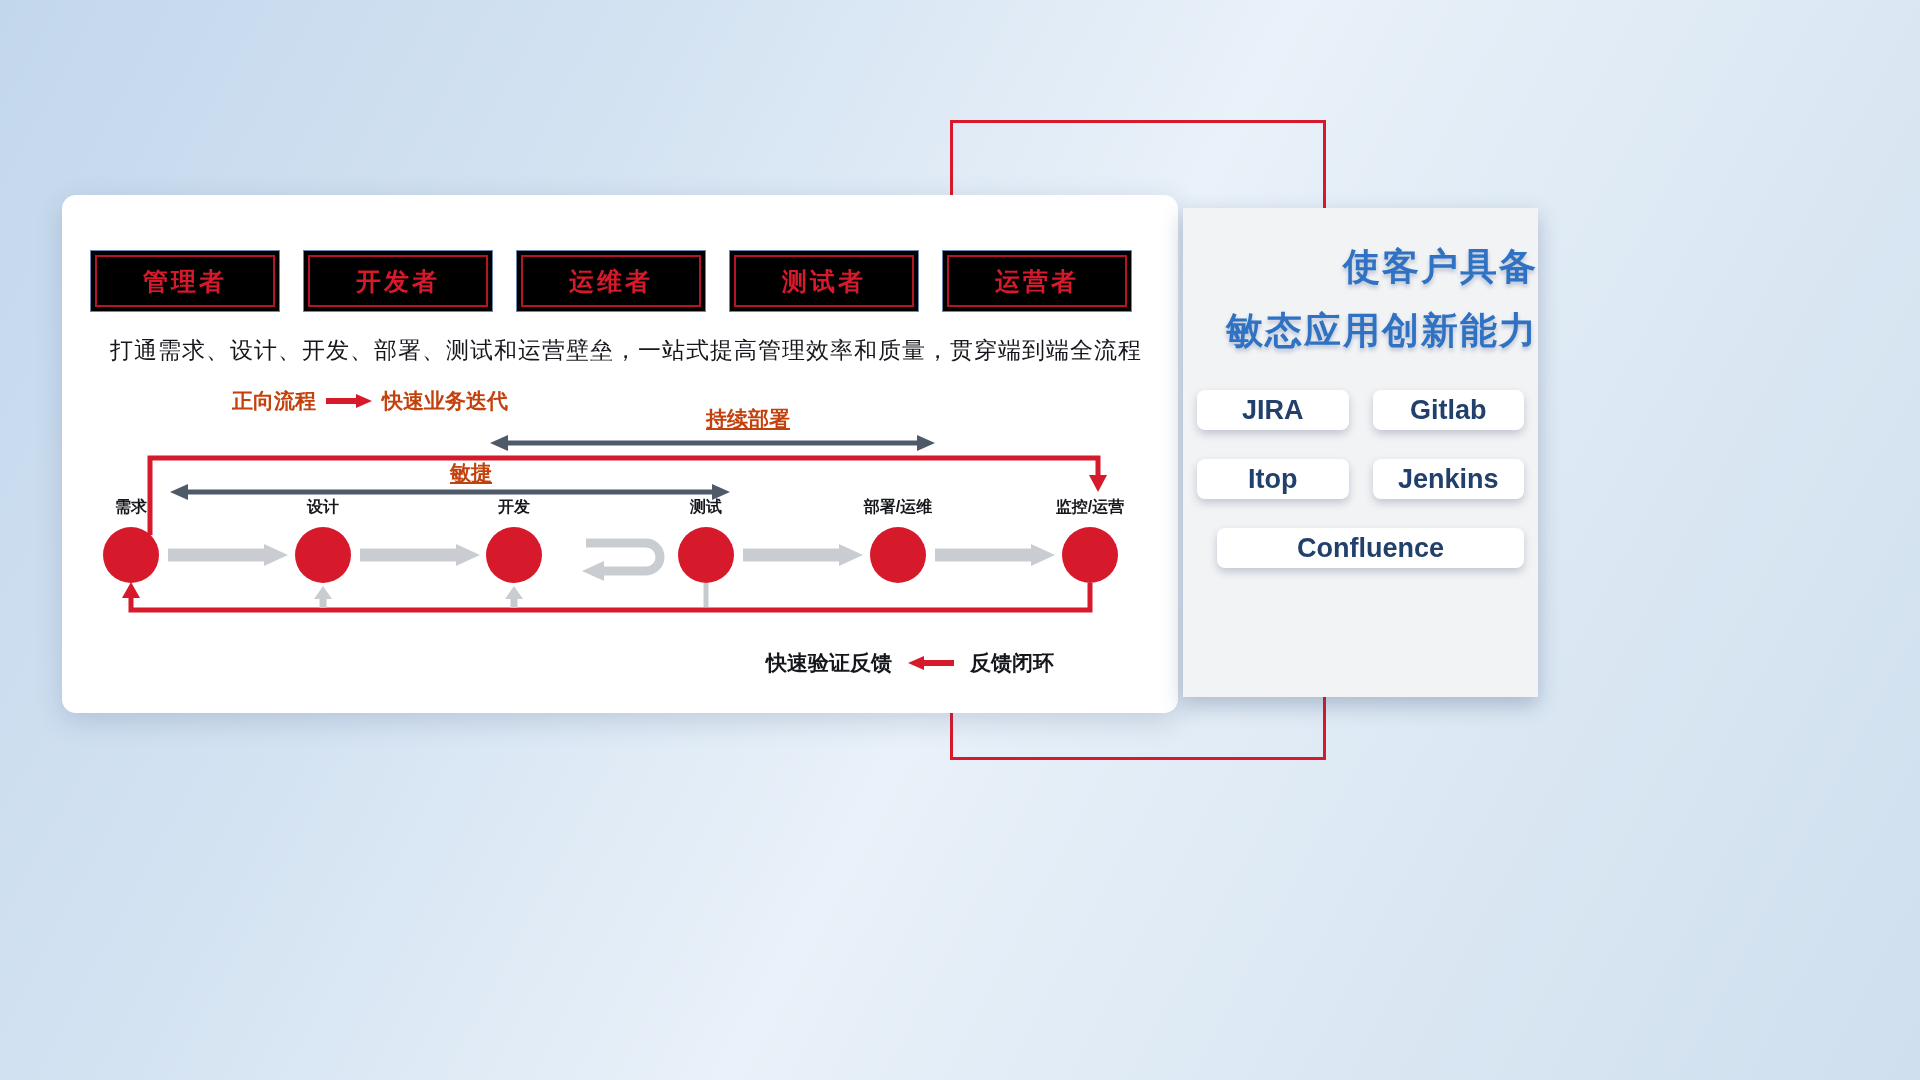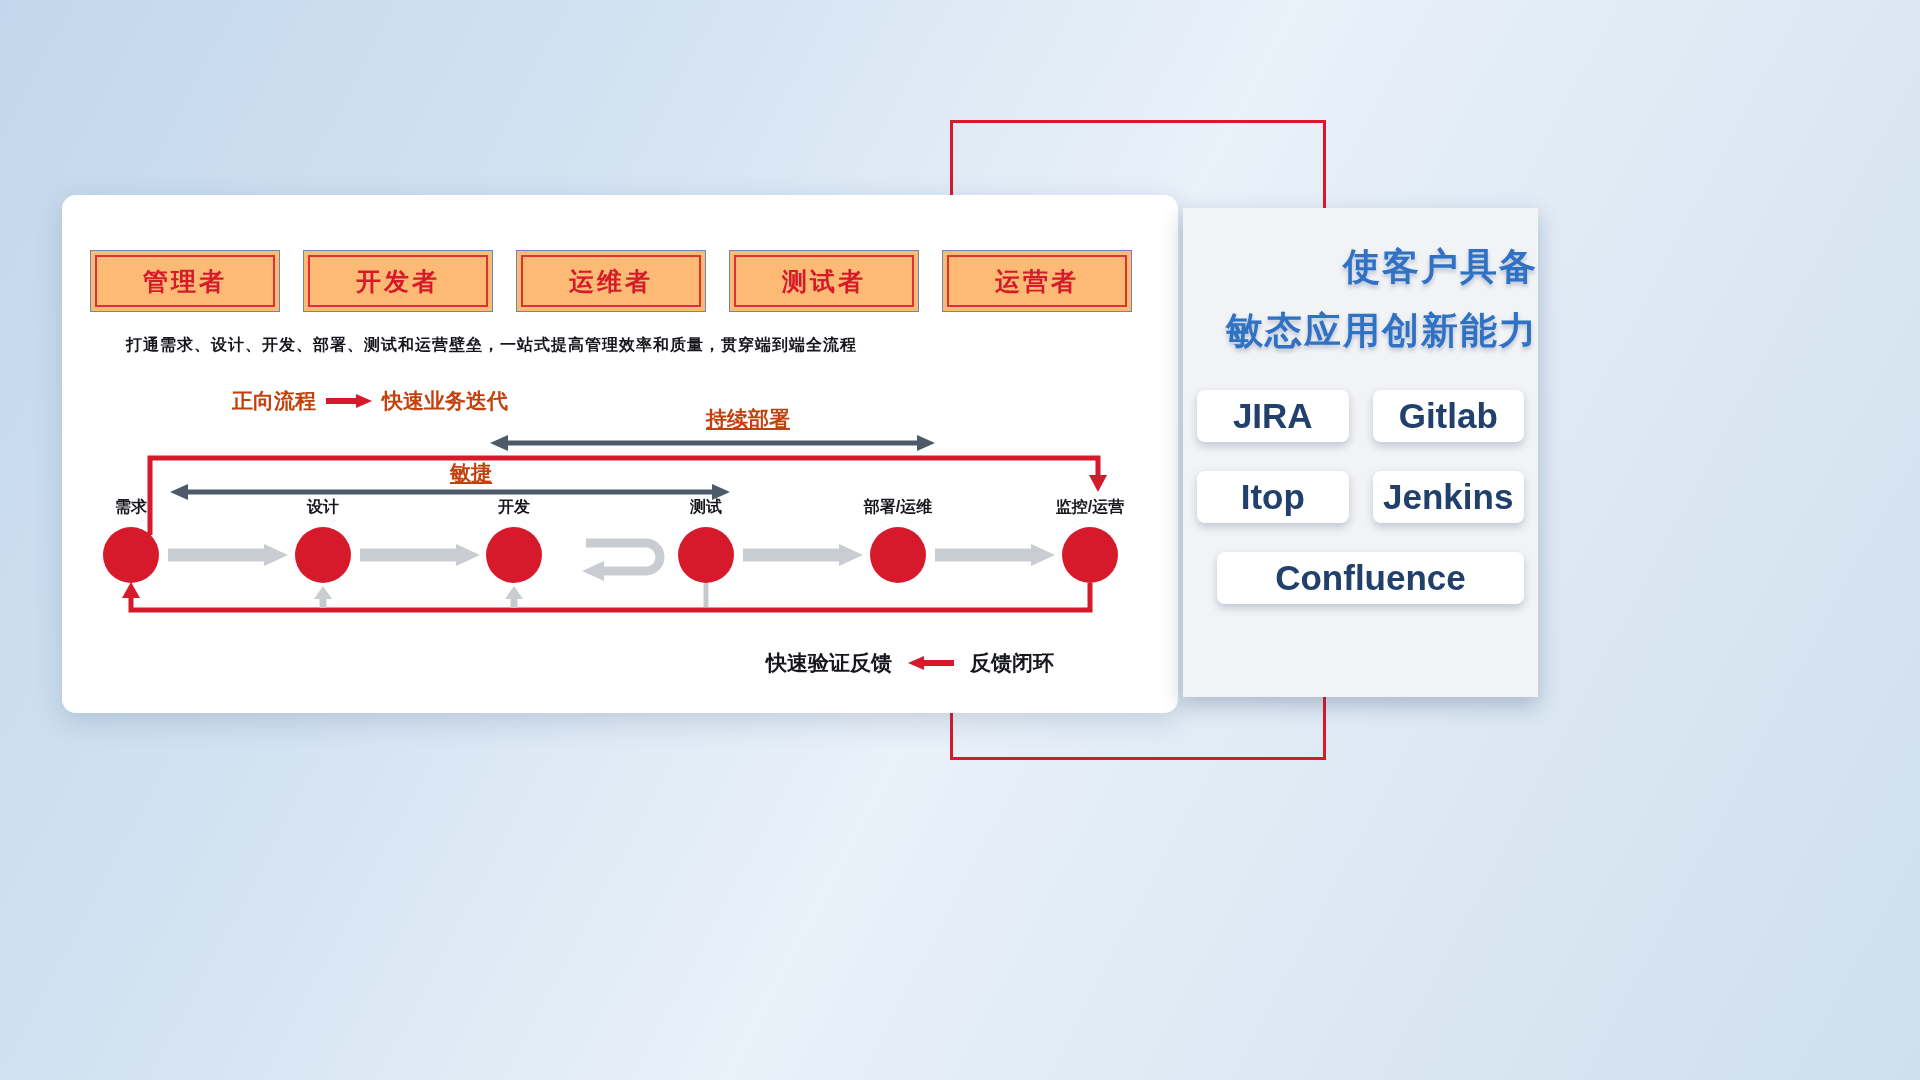--- a/index.html
+++ b/index.html
@@ -17,29 +17,29 @@
   }
 
   .card{
     position:absolute; left:62px; top:195px; width:1116px; height:518px;
     background:#ffffff; border-radius:14px; z-index:2;
     box-shadow:0 8px 28px rgba(60,80,120,0.20);
   }
 
   
   .roles{ position:absolute; left:28px; top:55px; width:1042px; display:flex; justify-content:space-between; }
-  .role-box{ width:190px; height:62px; border:1px solid #6d87b0; background:#fdba74; padding:4px; }
+  .role-box{ width:190px; height:62px; border:1px solid #6d87b0; background:#000000; padding:4px; }
   .role-inner{
     width:100%; height:100%; border:2px solid rgba(214,25,43,0.85);
     display:flex; align-items:center; justify-content:center;
     font-size:25px; font-weight:700; letter-spacing:3px; color:var(--red,#d6192b);
   }
 
   .desc{
-    position:absolute; left:64px; top:140px; font-size:16px; font-weight:700;
+    position:absolute; left:48px; top:140px; font-size:23px; font-weight:400;
     color:#15171c; letter-spacing:1px;
   }
 
   .legend-forward{
     position:absolute; left:170px; top:192px; display:flex; align-items:center; gap:10px;
     font-size:21px; font-weight:700; color:#c2410c;
   }
   .legend-feedback{
     position:absolute; left:704px; top:454px; display:flex; align-items:center; gap:16px;
     font-size:21px; font-weight:700; color:#15171c;
@@ -77,24 +77,24 @@
     color:var(--panel-title-blue,#2f72c4); text-shadow:0 3px 4px rgba(30,60,120,0.28);
     letter-spacing:2px;
   }
   .panel-title.t1{ margin-top:34px; }
   .panel-title.t2{ margin-top:14px; }
   .tools{
     position:absolute; left:14px; right:14px; top:182px;
     display:grid; grid-template-columns:1fr 1fr; column-gap:24px; row-gap:29px;
   }
   .chip{
-    height:52px; background:#ffffff; border-radius:8px;
+    height:40px; background:#ffffff; border-radius:8px;
     box-shadow:0 4px 9px rgba(20,40,80,0.22);
     display:flex; align-items:center; justify-content:center;
-    font-size:35px; font-weight:700; color:var(--tool-text,#21406b);
+    font-size:27px; font-weight:700; color:var(--tool-text,#21406b);
   }
   .chip.wide{ grid-column:1 / span 2;margin-left:20px; }
 </style>
 </head>
 <body>
 
 <div class="screen">
 
   <div class="red-frame"></div>
 

